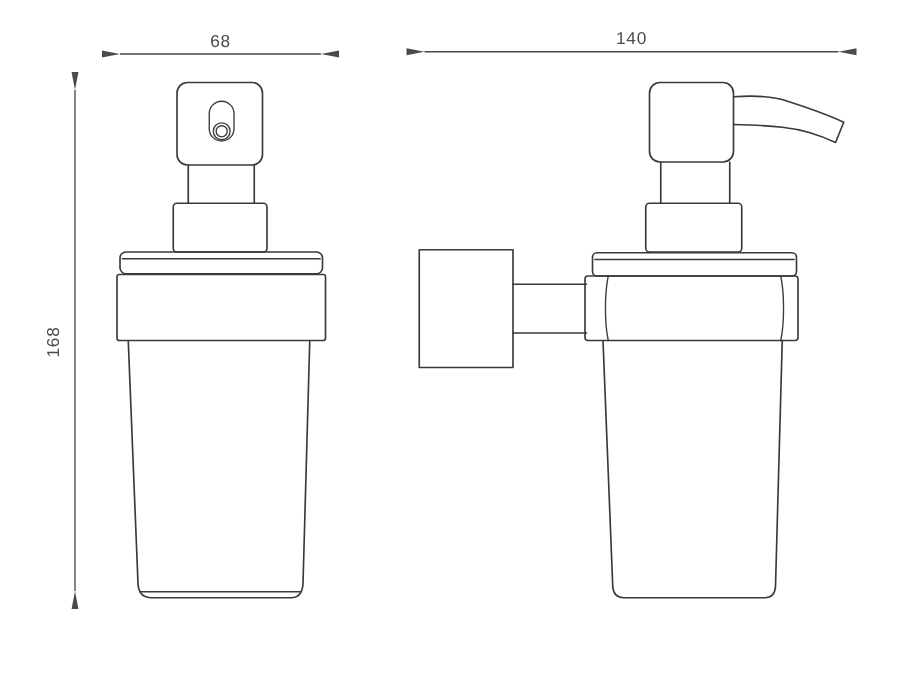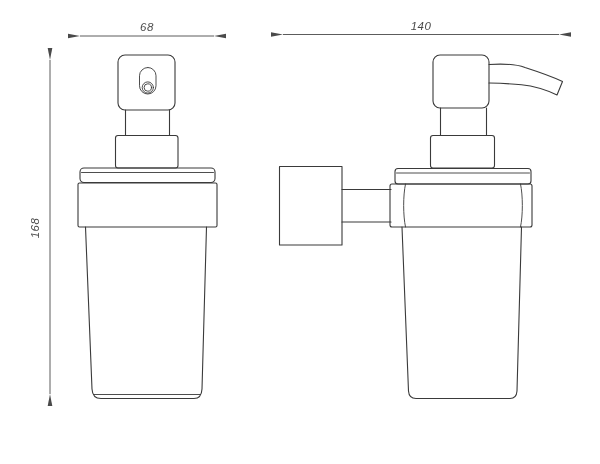--- a/index.html
+++ b/index.html
@@ -7,21 +7,20 @@
     padding: 0;
     background: #ffffff;
     font-family: "Liberation Sans", sans-serif;
   }
   .canvas {
     position: relative;
     width: 600px;
     height: 464px;
     background: #ffffff;
     overflow: hidden;
-    font-style: italic;
   }
   svg { display: block; }
   .part {
     fill: none;
     stroke: #3a3a3a;
     stroke-width: 1.1;
     stroke-linejoin: round;
     stroke-linecap: round;
   }
   .part-thin {

